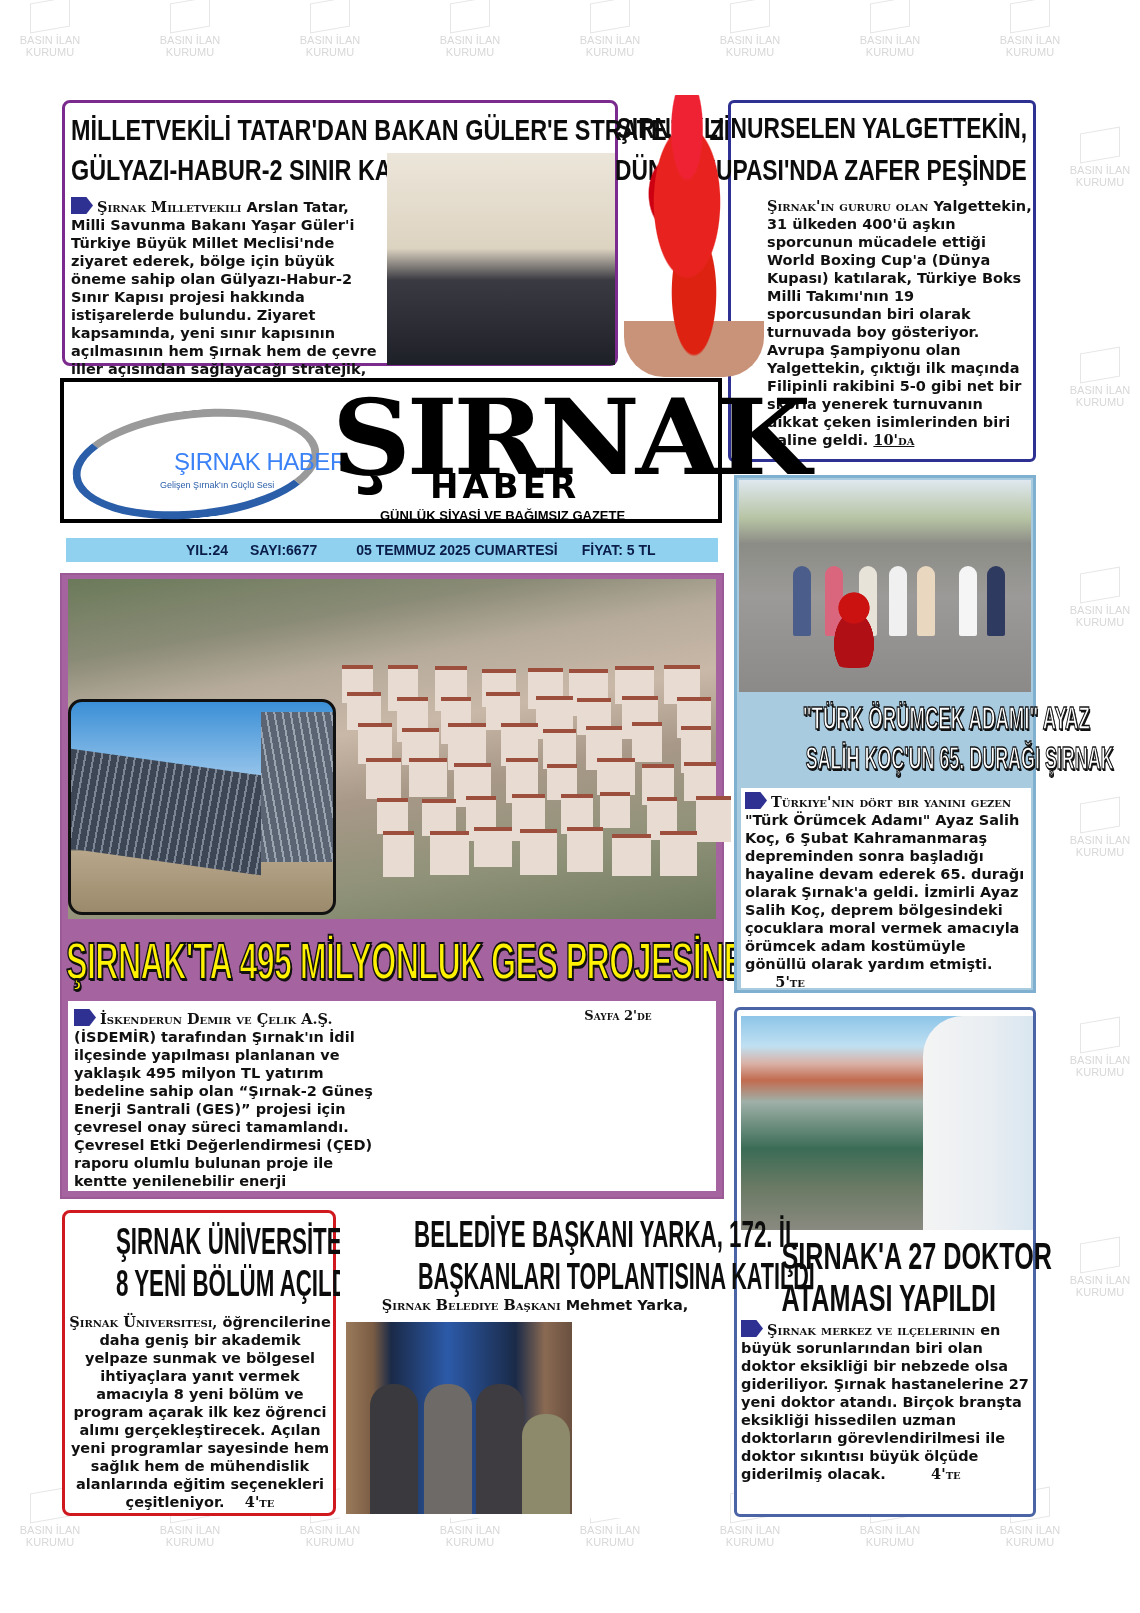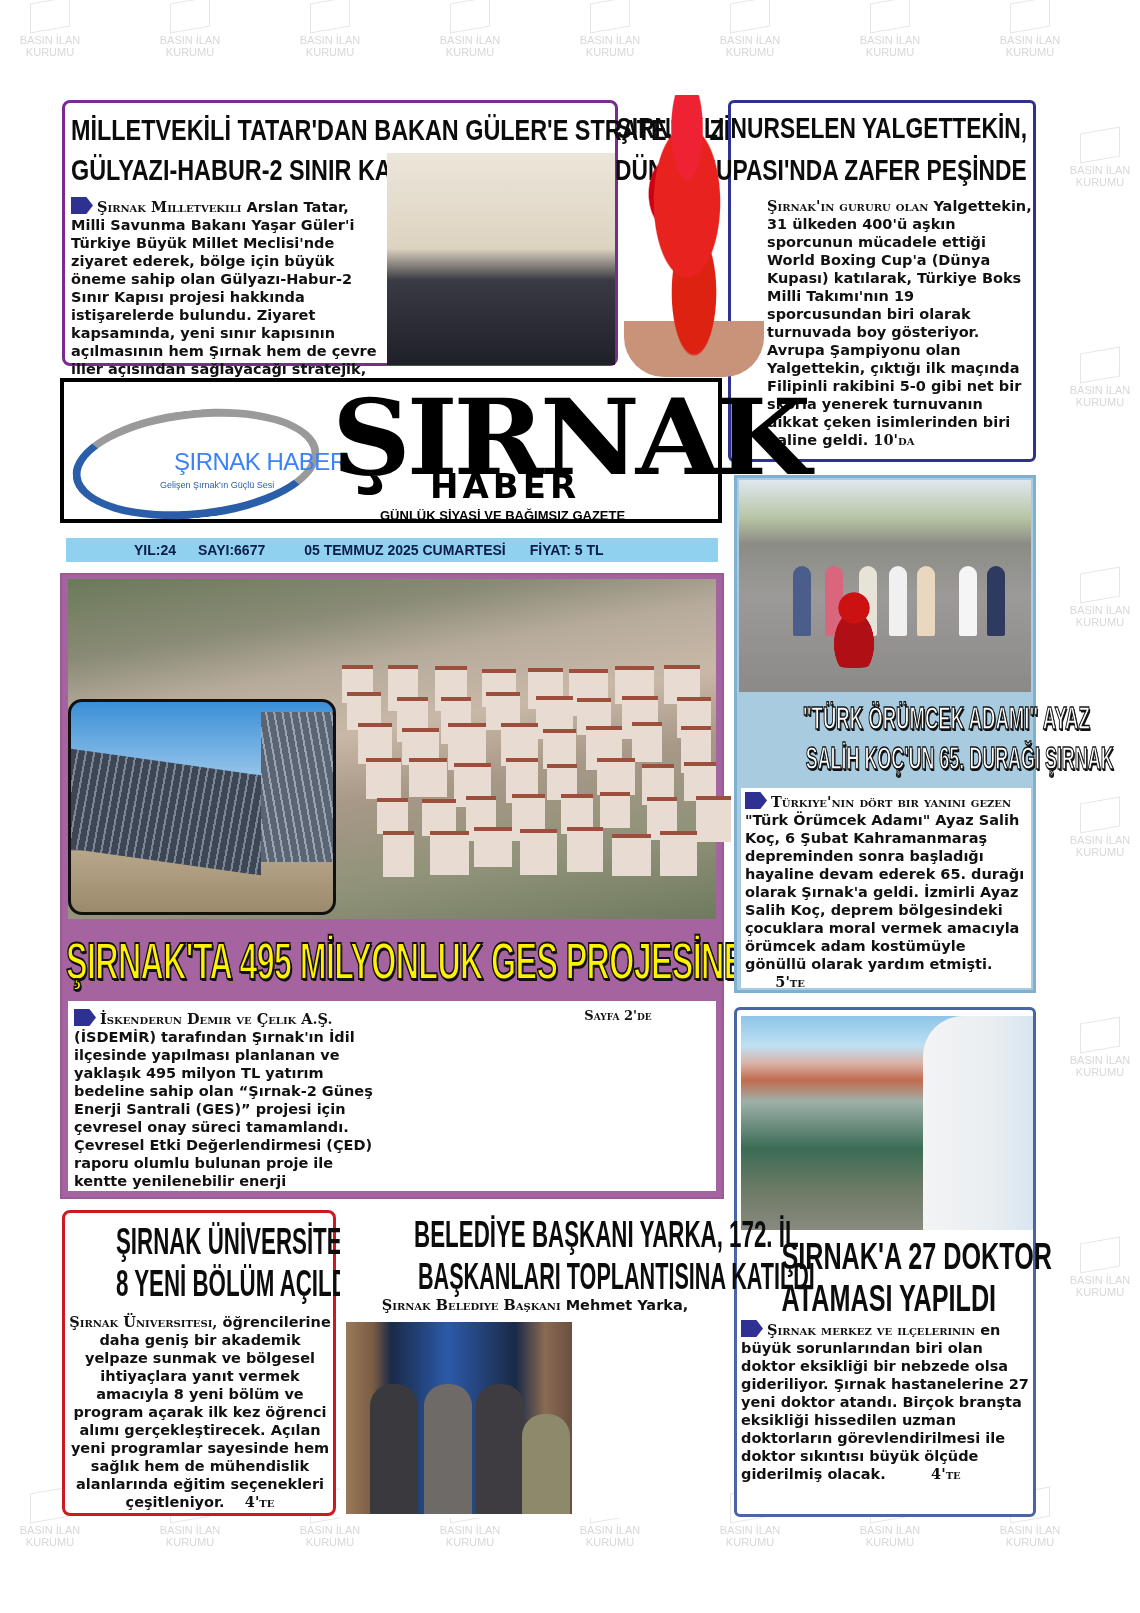--- a/index.html
+++ b/index.html
@@ -41,21 +41,21 @@
   #logo-oval { position: absolute; left: 8px; top: 28px; width: 248px; height: 108px; border-radius: 50%;
                border: 8px solid #2a5ea8; border-right-color: #9a9a9a; border-top-color: #9a9a9a; transform: rotate(-6deg); }
   #logo-text { position: absolute; left: 62px; top: 66px; font-family: "Liberation Sans", sans-serif; font-size: 24px; color: #3b82f6; letter-spacing: -0.5px; margin-left: 48px; }
   #logo-slogan { position: absolute; left: 96px; top: 98px; font-family: "Liberation Sans", sans-serif; font-size: 9px; color: #2a5ea8; }
   #paper-name { position: absolute; left: 268px; top: -6px; font-family: "DejaVu Serif", serif; font-weight: 900; font-size: 104px; color: #000; letter-spacing: -4px; transform: scaleX(1.05); transform-origin: left top; }
   #paper-sub { position: absolute; left: 366px; top: 84px; font-family: "DejaVu Sans", sans-serif; font-weight: 900; font-size: 34px; color: #000; letter-spacing: 4px; }
   #paper-tag { position: absolute; left: 316px; top: 126px; font-family: "Liberation Sans", sans-serif; font-weight: bold; font-size: 13px; color: #000; }
 
   
   #infobar { position: absolute; left: 66px; top: 538px; width: 652px; height: 24px; background: #8fd1ef; display: flex; align-items: center;
-             padding-left: 68px; gap: 22px; font-family: "Liberation Sans", sans-serif; font-weight: bold; font-size: 14px; color: #0a1c48; }
+             padding-left: 120px; gap: 22px; font-family: "Liberation Sans", sans-serif; font-weight: bold; font-size: 14px; color: #0a1c48; }
   #infobar span:nth-child(3) { margin-left: 17px; }
   #infobar span:nth-child(4) { margin-left: 2px; }
 
   
   #main { position: absolute; left: 60px; top: 573px; width: 664px; height: 626px; background: #a5649f; border: 2px solid #9b5a95; }
   #main .city { position: absolute; left: 6px; top: 4px; width: 648px; height: 340px;
                 background: linear-gradient(170deg, #6b7a5a 0%, #8a8b76 18%, #b6ab9b 30%, #c9b8a8 45%, #a89888 60%, #8f9278 80%, #6f7a5e 100%); }
   #main .city .blk { position: absolute; background: #e8dcd2; border-top: 4px solid #9c4f3d; }
   #main .solar { position: absolute; left: 6px; top: 124px; width: 268px; height: 216px; border: 3px solid #111; border-radius: 14px; overflow: hidden;
                  background: linear-gradient(180deg, #3b8fd6 0%, #9cc8ec 38%, #d7e9f5 45%, #56606c 46%, #3c4550 70%, #b7a68a 71%, #9c8a6c 100%); }
@@ -232,21 +232,21 @@
     <span class="arrow"></span><span class="smallcaps">Şırnak Milletvekili</span><span> Arslan Tatar, Milli Savunma Bakanı Yaşar Güler'i Türkiye Büyük Millet Meclisi'nde ziyaret ederek, bölge için büyük öneme sahip olan Gülyazı-Habur-2 Sınır Kapısı projesi hakkında istişarelerde bulundu. Ziyaret kapsamında, yeni sınır kapısının açılmasının hem Şırnak hem de çevre iller açısından sağlayacağı stratejik, ekonomik ve sosyal faydalar ele alındı.</span>
     &nbsp;&nbsp;&nbsp;<span class="ref">2'de</span>
   </div>
 </div>
 
 <div id="s2">
   <div class="headline h1">ŞIRNAKLI NURSELEN YALGETTEKİN,</div>
   <div class="headline h2">DÜNYA KUPASI'NDA ZAFER PEŞİNDE</div>
   <div class="txt body" style="padding-left:30px;">
     <span class="smallcaps">Şırnak'ın gururu olan</span><span> Yalgettekin, 31 ülkeden 400'ü aşkın sporcunun mücadele ettiği World Boxing Cup'a (Dünya Kupası) katılarak, Türkiye Boks Milli Takımı'nın 19 sporcusundan biri olarak turnuvada boy gösteriyor. Avrupa Şampiyonu olan Yalgettekin, çıktığı ilk maçında Filipinli rakibini 5-0 gibi net bir skorla yenerek turnuvanın dikkat çeken isimlerinden biri haline geldi.</span>
-    <span class="ref" style="">10'da</span>
+    <span class="ref" style="text-decoration: underline;">10'da</span>
   </div>
 </div>
 <div id="boxer"></div>
 
 <div id="mast">
   <div id="logo-oval"></div>
   <div id="logo-text">ŞIRNAK HABER</div>
   <div id="logo-slogan">Gelişen Şırnak'ın Güçlü Sesi</div>
   <div id="paper-name">ŞIRNAK</div>
   <div id="paper-sub">HABER</div>

